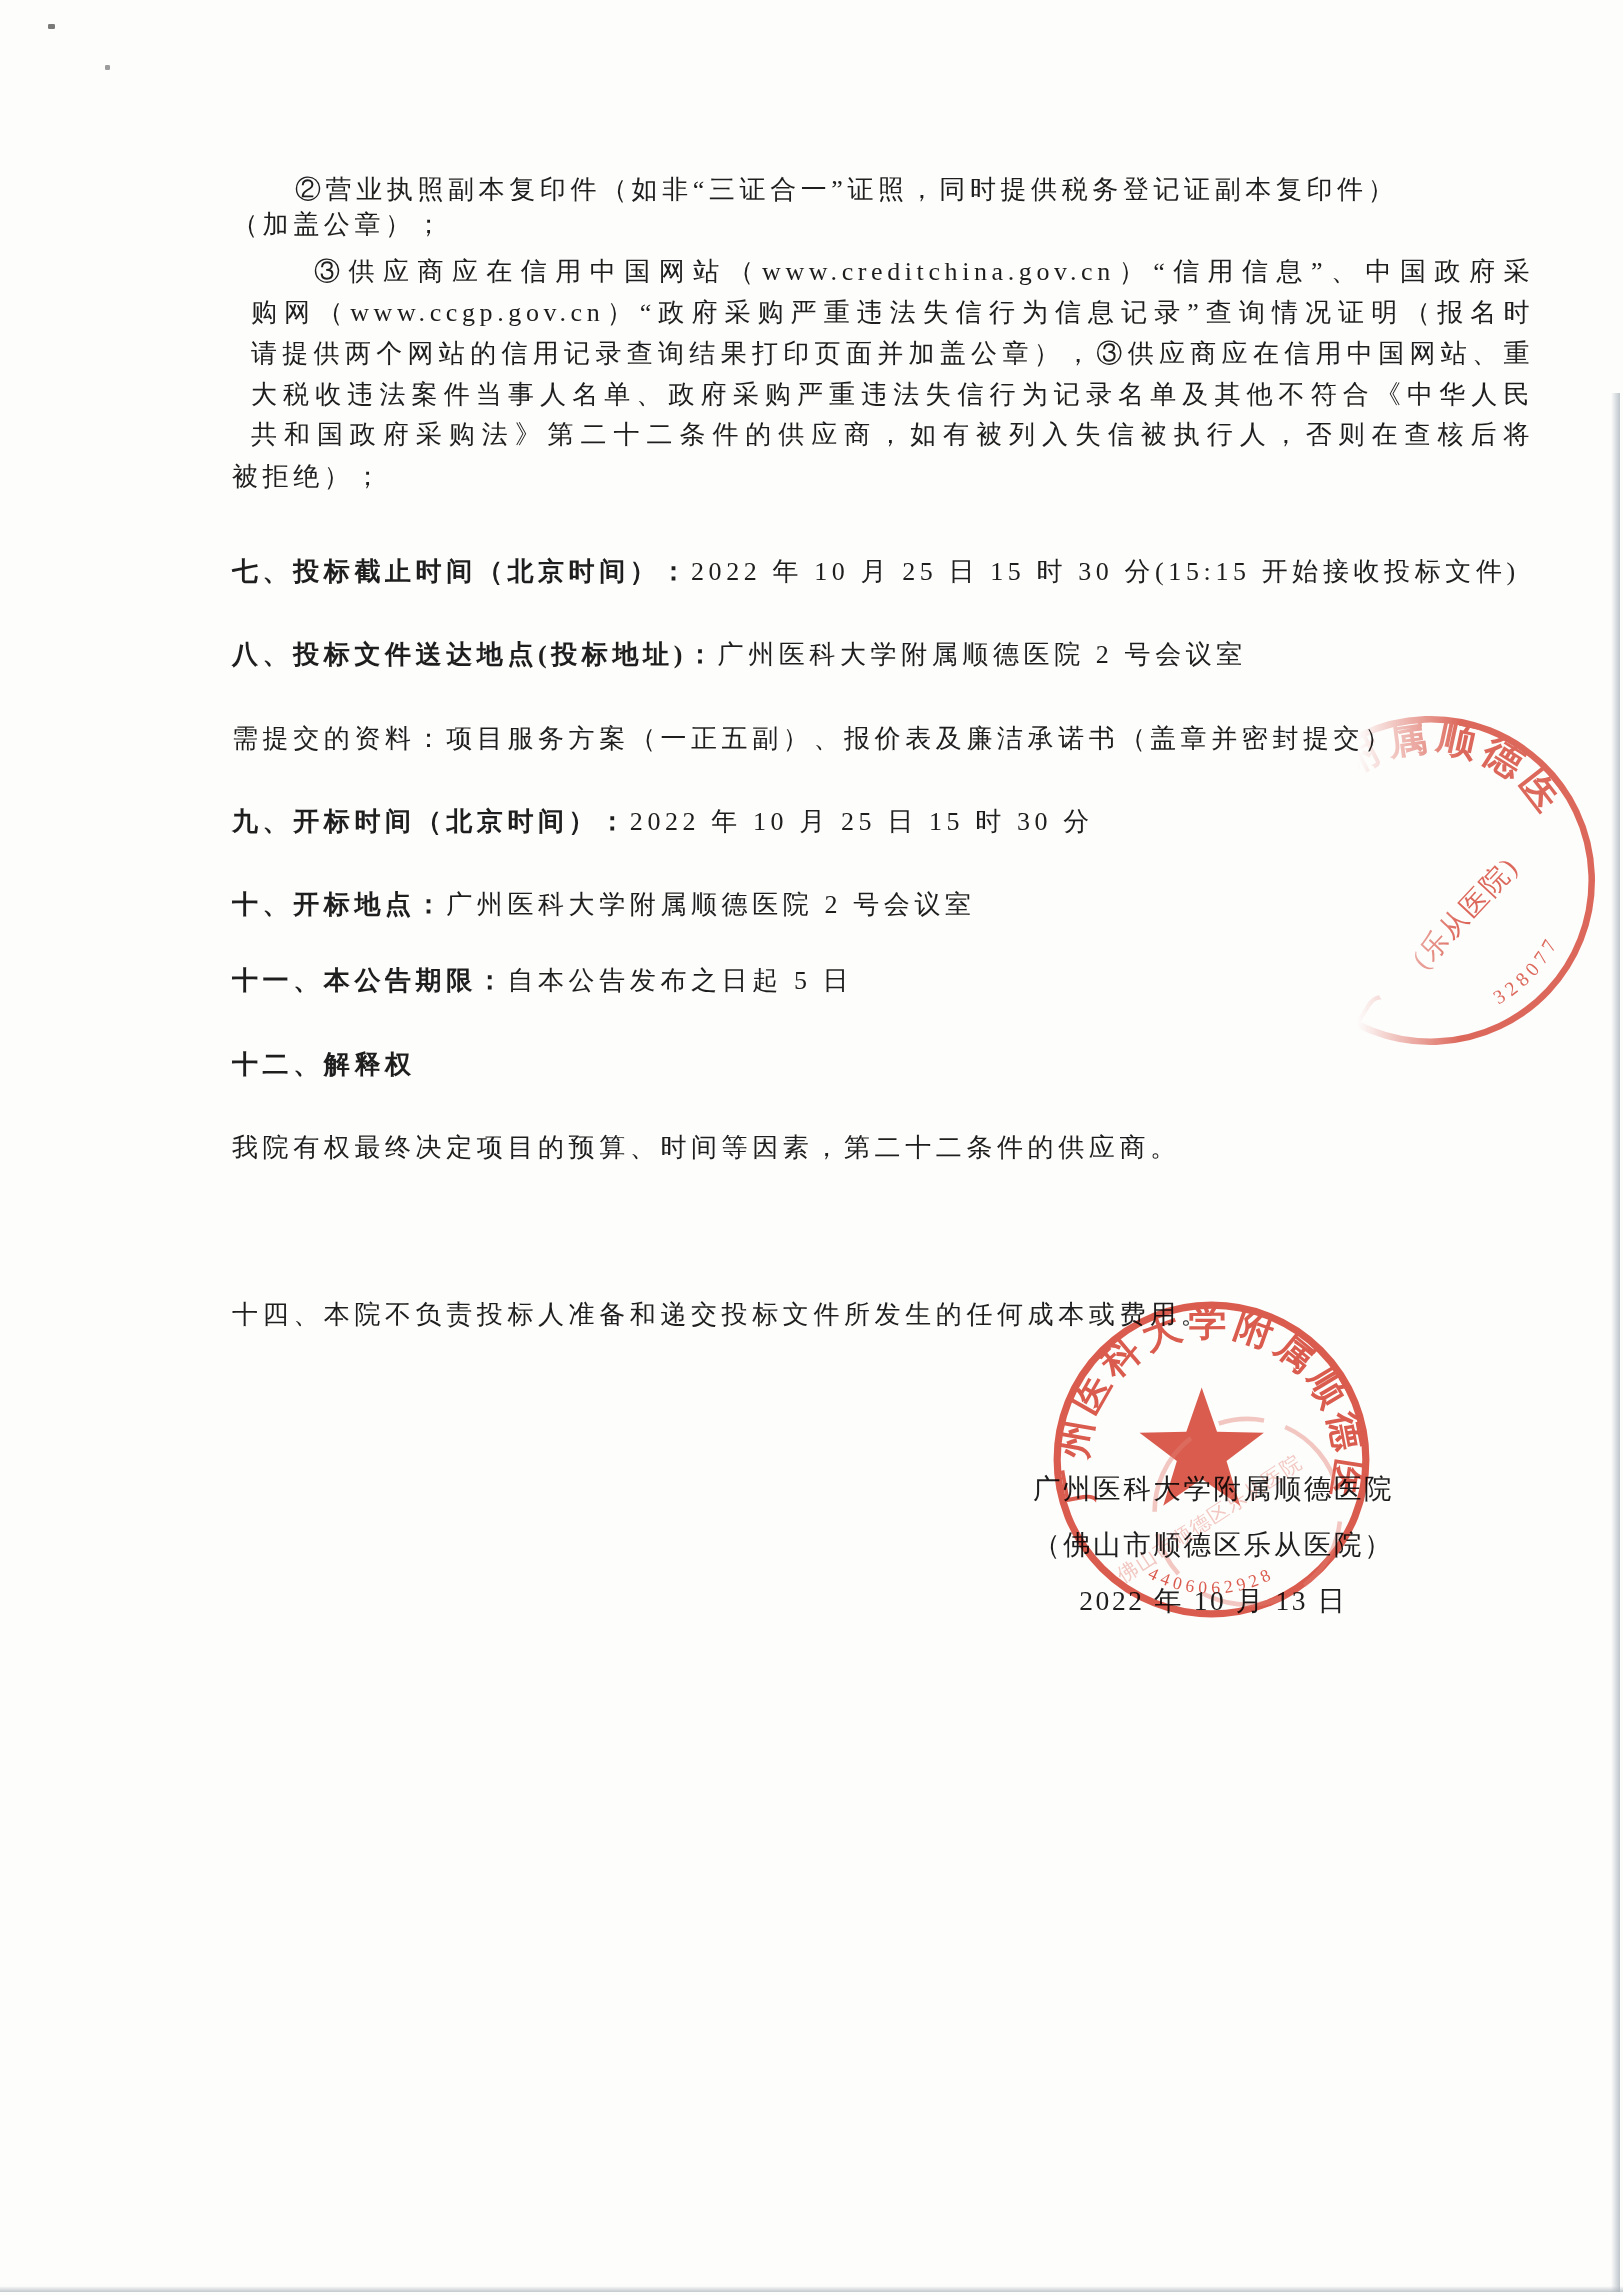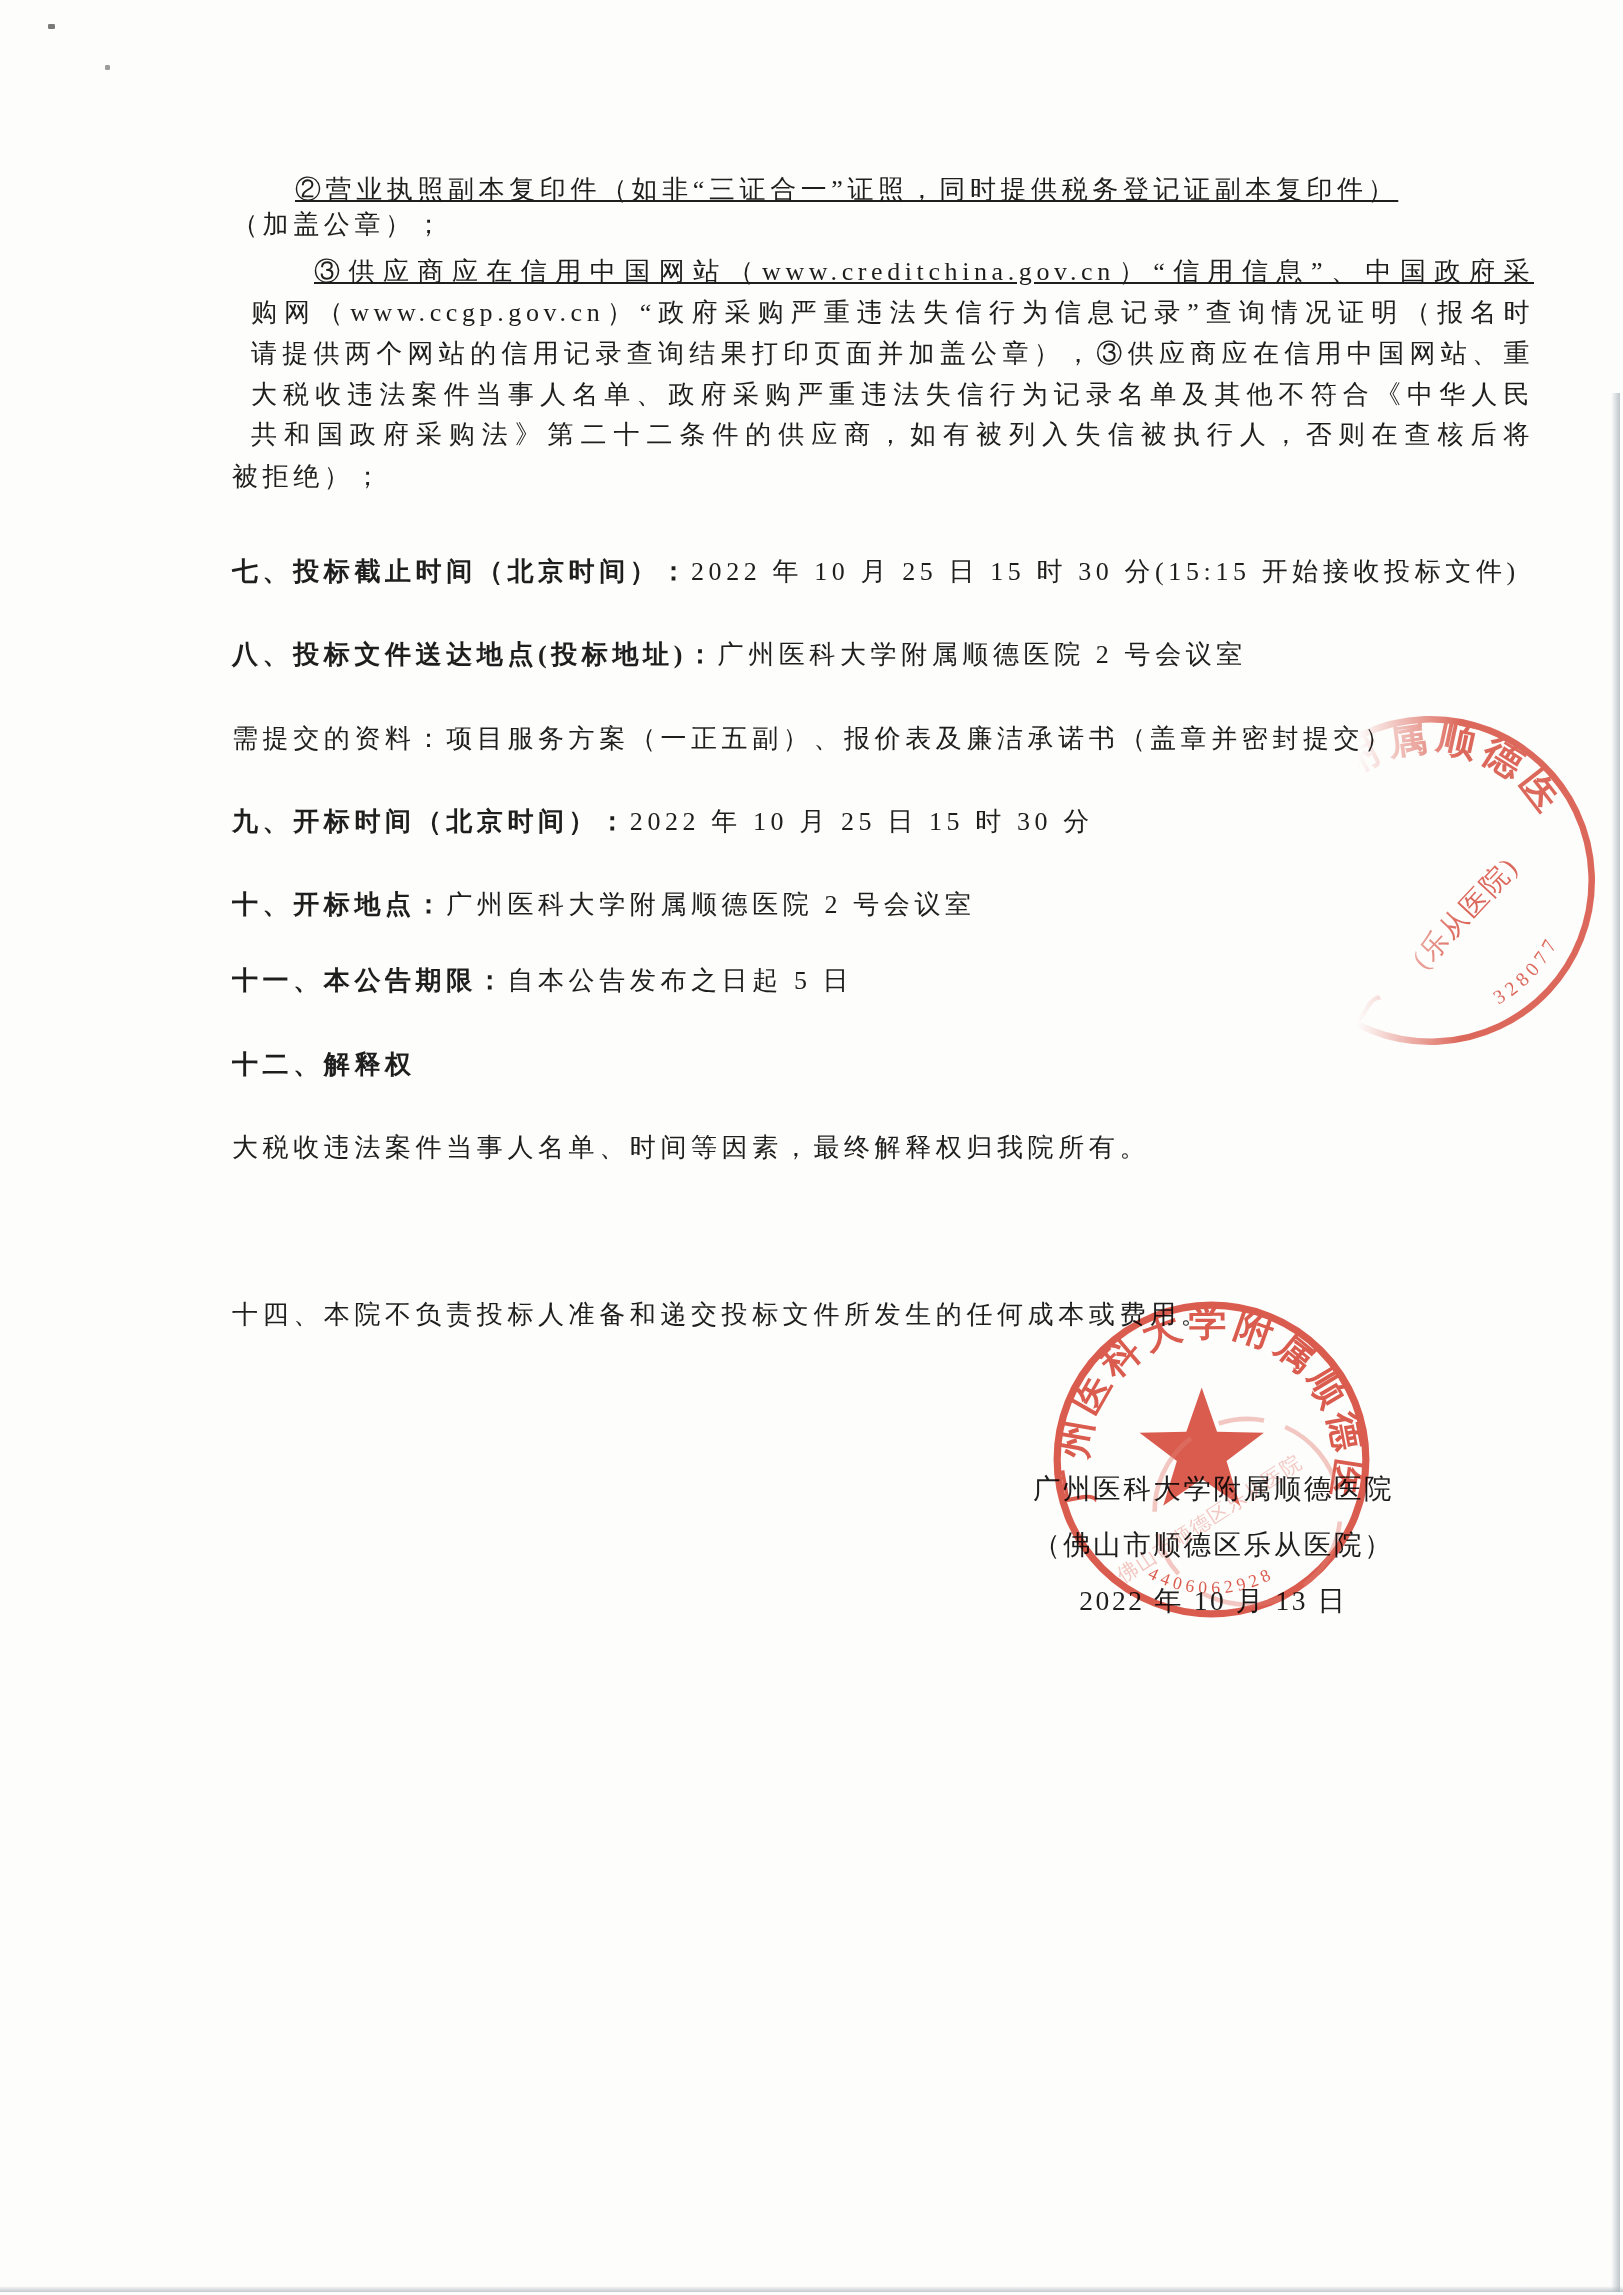--- a/index.html
+++ b/index.html
@@ -14,21 +14,21 @@
   
   .tline{
     position:absolute;
     left:232px;
     width:1283px;
     font-size:26px;
     letter-spacing:4.6px;
     line-height:34px;
     white-space:nowrap;
   }
-  .tline.indent{text-indent:63px;text-decoration:underline;}
+  .tline.indent{text-indent:63px;}
   .tline.just{
     white-space:normal;
     text-align:justify;
     text-align-last:justify;
     margin-left:19px;
   }
   .tline .b{font-weight:700;text-align:right;}
   
   .sig{
     position:absolute;
@@ -99,21 +99,21 @@
   <div class="tline" style="top:888px">
     <span class="b">十、开标地点：</span><span>广州医科大学附属顺德医院 2 号会议室</span>
   </div>
   <div class="tline" style="top:964px">
     <span class="b">十一、本公告期限：</span><span>自本公告发布之日起 5 日</span>
   </div>
   <div class="tline" style="top:1048px">
     <span class="b">十二、解释权</span>
   </div>
   <div class="tline" style="top:1131px">
-    <span>大税收违法案件当事人名单、时间等因素，最终解释权归我院所有。</span>
+    <span>我院有权最终决定项目的预算、时间等因素，第二十二条件的供应商。</span>
   </div>
   <div class="tline" style="top:1298px">
     <span>十四、本院不负责投标人准备和递交投标文件所发生的任何成本或费用。</span>
   </div>
 
   <div class="sig" style="top:1471px">广州医科大学附属顺德医院</div>
   <div class="sig" style="top:1527px">（佛山市顺德区乐从医院）</div>
   <div class="sig" style="top:1583px">2022 年 10 月 13 日</div>
 
   <div class="seal seal-main">

